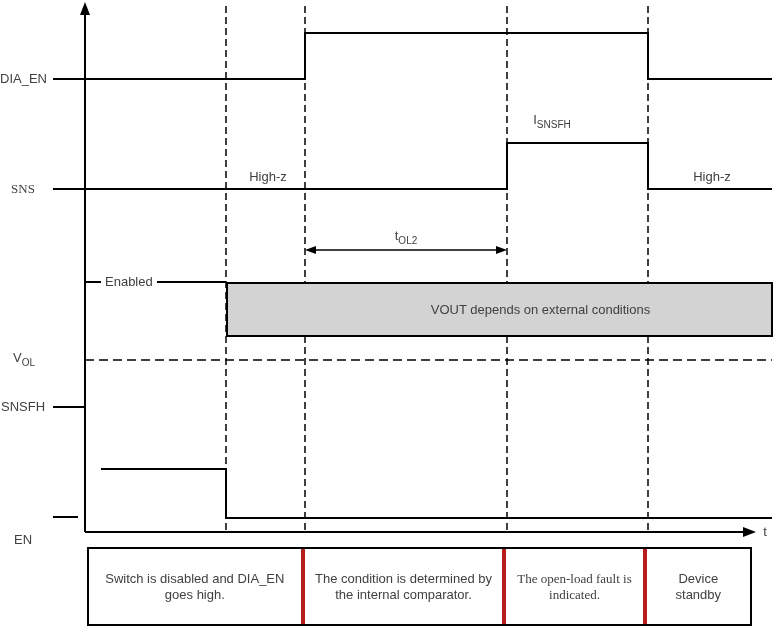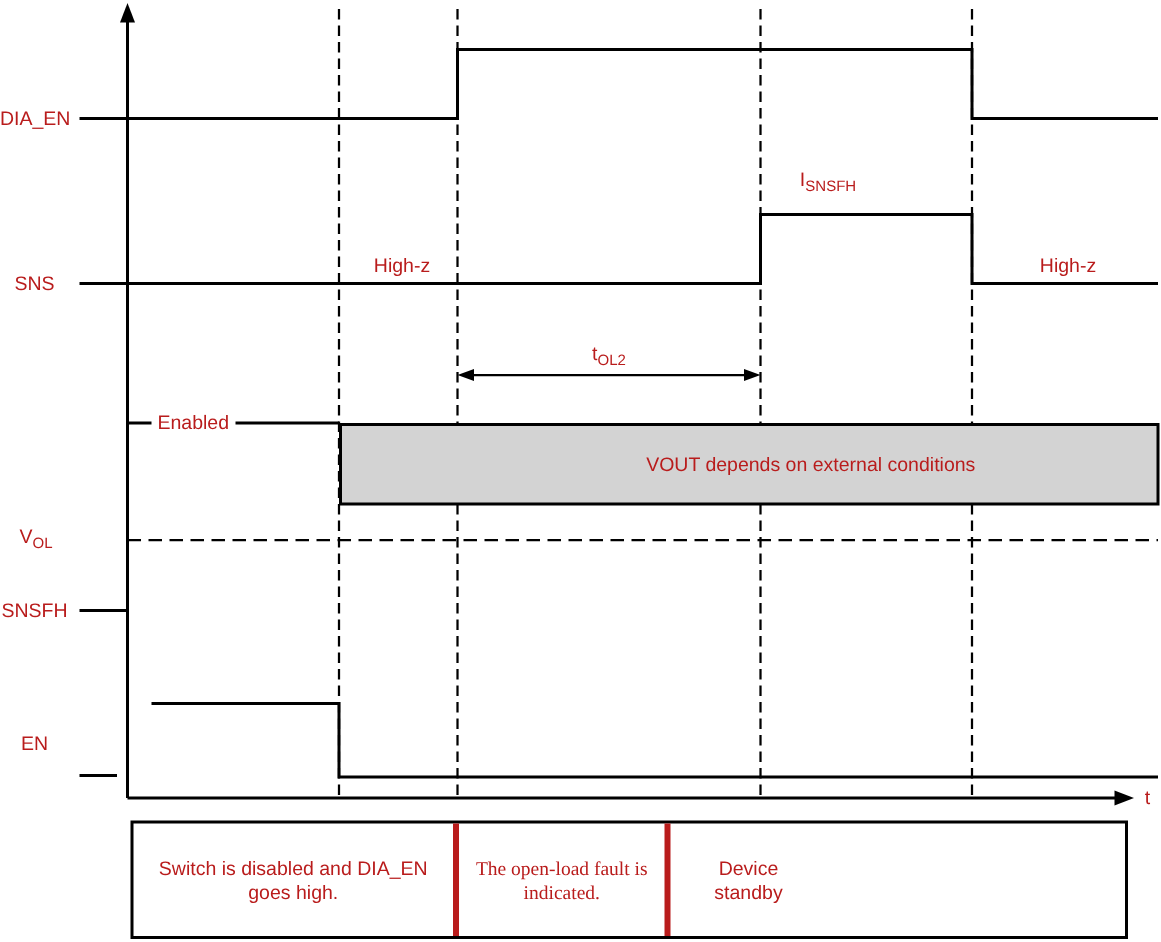--- a/index.html
+++ b/index.html
@@ -6,21 +6,21 @@
     margin: 0;
     padding: 0;
     background: #ffffff;
   }
   #stage {
     position: relative;
     width: 774px;
     height: 628px;
     background: #ffffff;
     font-family: "Liberation Sans", sans-serif;
-    color: #b91c1c;
+    color: #404040;
     overflow: hidden;
   }
   #wave-svg {
     position: absolute;
     left: 0;
     top: 0;
   }
   .lbl {
     position: absolute;
     font-size: 13px;
@@ -119,38 +119,39 @@
     <path d="M101,469 H226 V518 H772" fill="none" stroke="#000000" stroke-width="2"></path>
 
     <g>
       <line x1="312" y1="250" x2="500" y2="250" stroke="#000000" stroke-width="1.5"></line>
       <polygon points="305,250 316,246 316,254" fill="#000000"></polygon>
       <polygon points="507,250 496,246 496,254" fill="#000000"></polygon>
     </g>
   </svg>
 
   <div class="lbl sig-lbl" style="top:71px;">DIA_EN</div>
-  <div class="lbl sig-lbl" style="top:181px;">SNS</div>
+  <div class="lbl sig-lbl" style="top:181px;font-family:Liberation Serif, serif;">SNS</div>
   <div class="lbl sig-lbl" style="top:399px;">SNSFH</div>
-  <div class="lbl sig-lbl" style="top:488px;">EN</div>
+  <div class="lbl sig-lbl" style="top:532px;">EN</div>
 
   <div class="lbl" style="left:0;width:48px;top:350px;"><span>V</span><sub class="subscr">OL</sub></div>
 
   <div class="lbl" style="left:238px;width:60px;top:169px;">High-z</div>
   <div class="lbl" style="left:682px;width:60px;top:169px;">High-z</div>
 
   <div class="lbl" style="left:522px;width:60px;top:112px;"><span>I</span><sub class="subscr">SNSFH</sub></div>
 
   <div class="lbl" style="left:376px;width:60px;top:228px;"><span>t</span><sub class="subscr">OL2</sub></div>
 
   <div class="lbl enabled-lbl" style="left:101px;top:274px;">Enabled</div>
 
   <div class="box-text">VOUT depends on external conditions</div>
 
   <div class="lbl" style="left:758px;top:524px;width:14px;">t</div>
 
   <div class="footer-table">
     <div class="footer-cell cell-1">Switch is disabled and DIA_EN goes high.</div>
+    <div class="footer-cell cell-2">The condition is determined by the internal comparator.</div>
     <div class="footer-cell cell-3">The open-load fault is indicated.</div>
     <div class="footer-cell cell-4">Device standby</div>
   </div>
 
 </div>
 
 </body></html>

